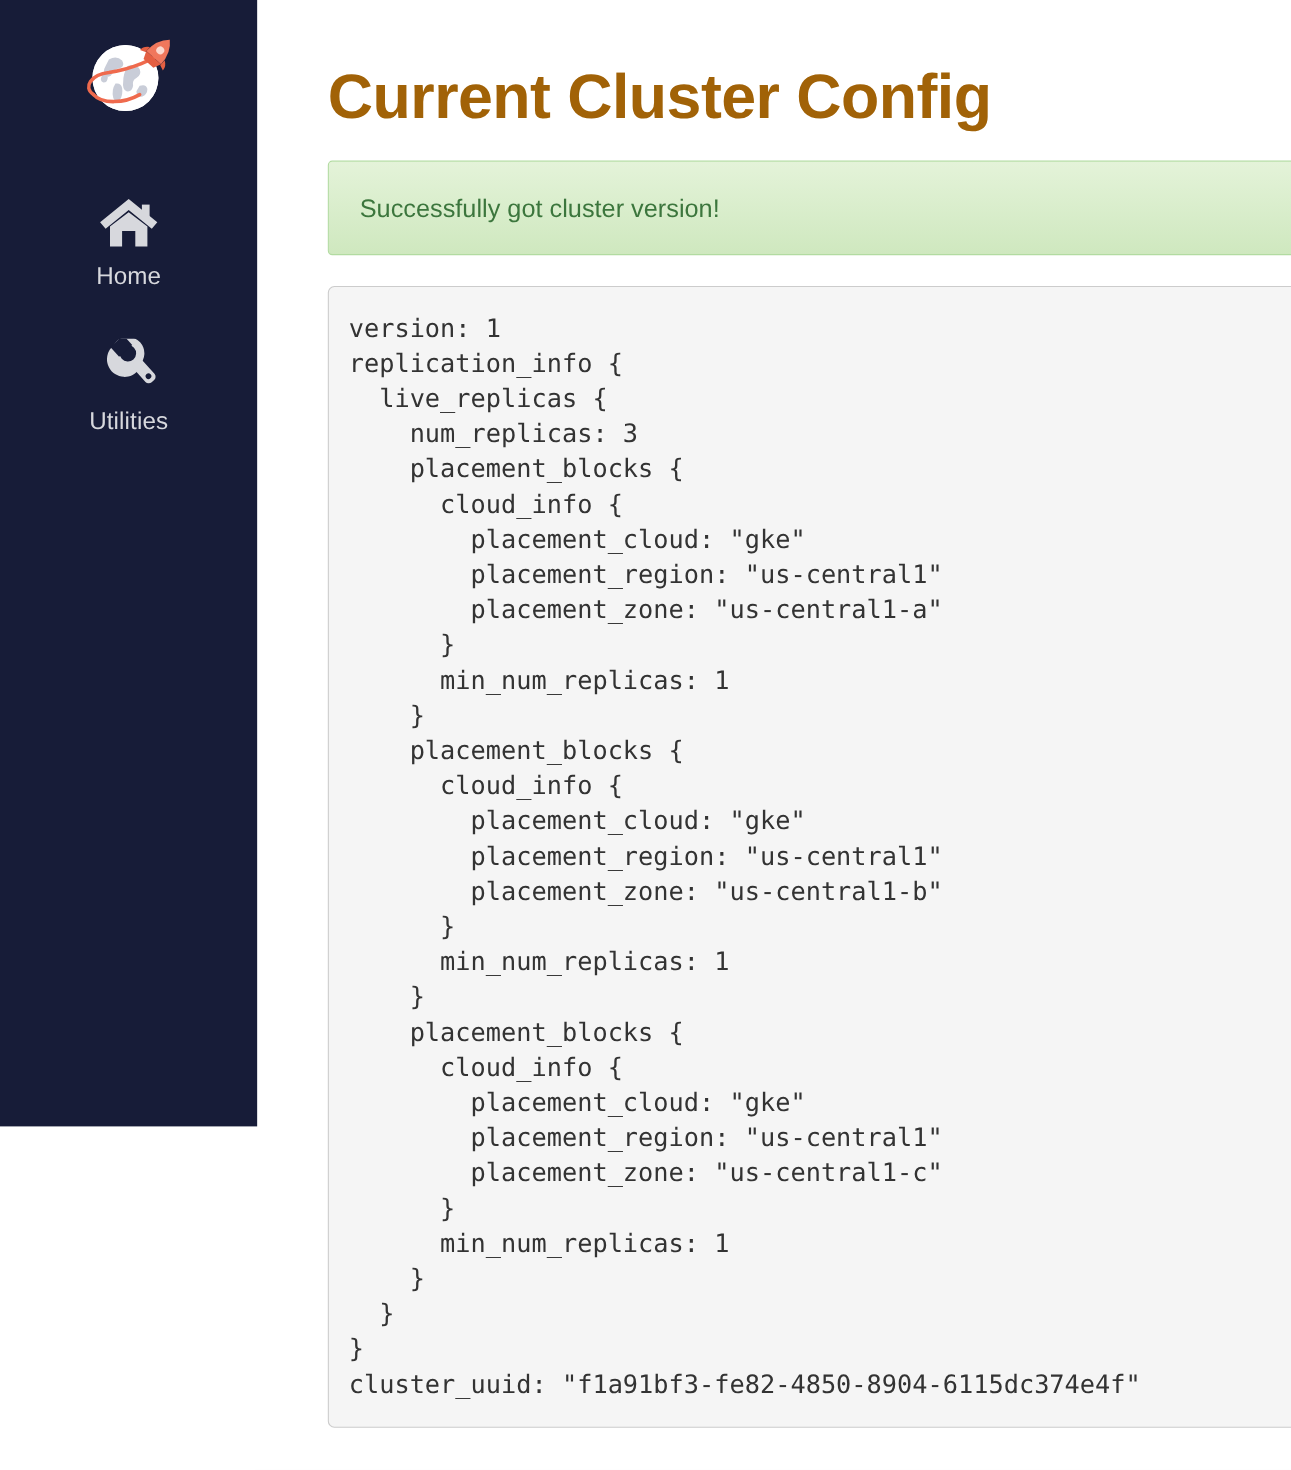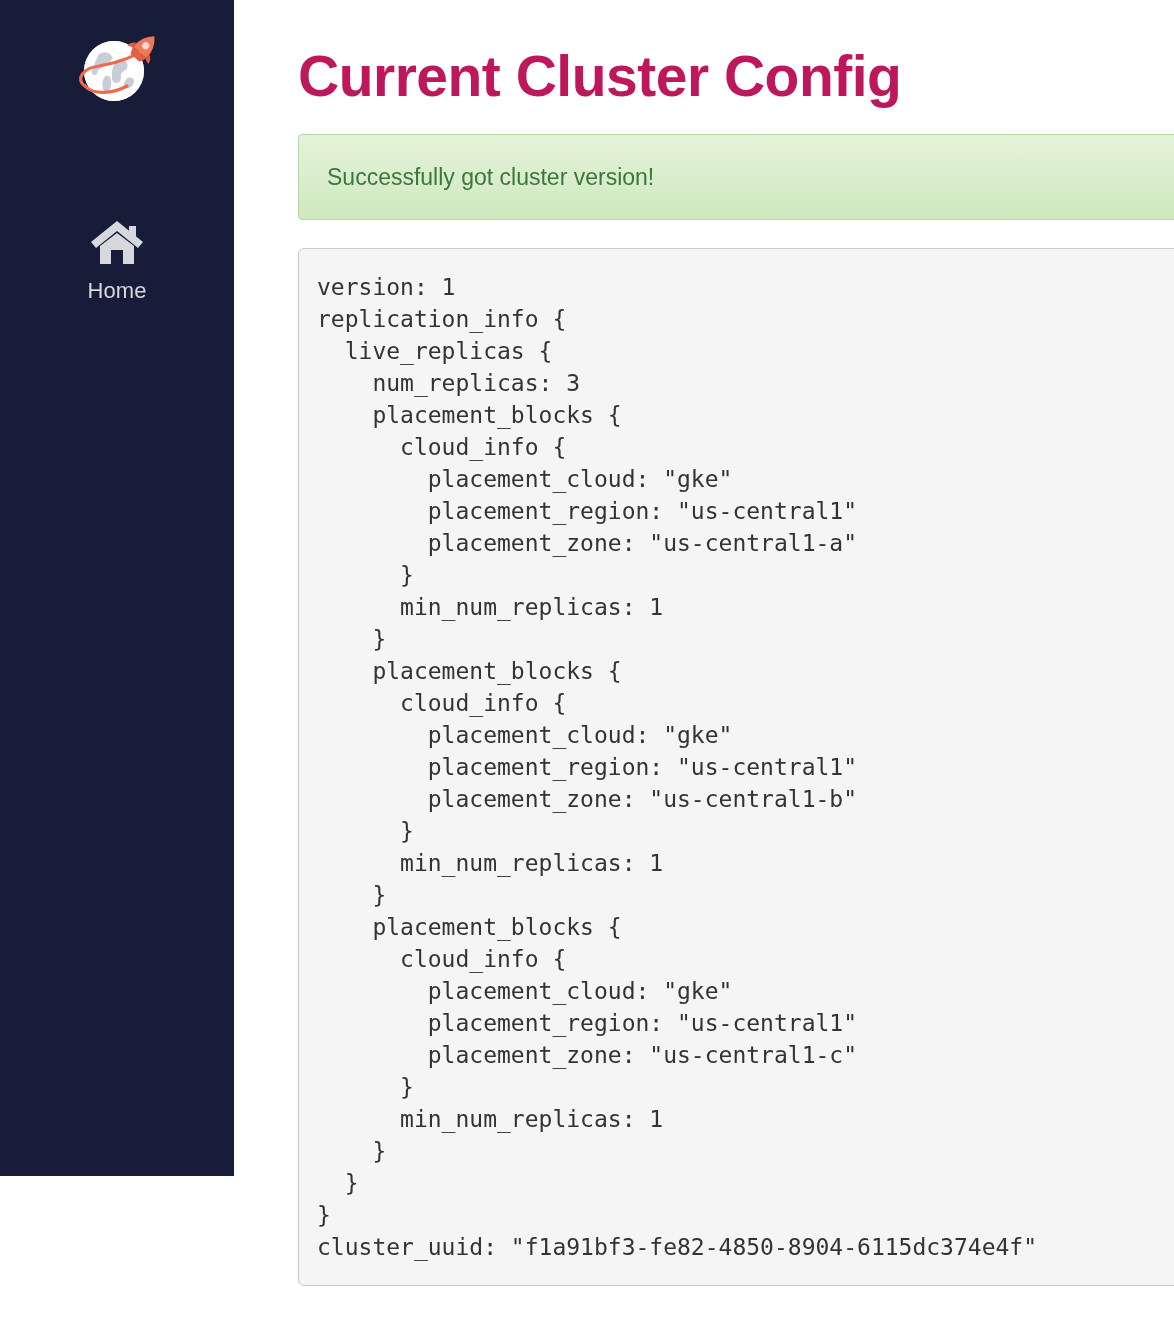--- a/index.html
+++ b/index.html
@@ -17,27 +17,26 @@
   .app {
     display: flex;
     width: 1174px;
     height: 1336px;
   }
 
   
   .sidebar {
     width: 234px;
     min-width: 234px;
-    height: 1176px;
+    height: 1024px;
     background: #171c38;
     display: flex;
     flex-direction: column;
     align-items: center;
     padding-top: 24px;
-    gap: 40px;
   }
 
   .brand-logo {
     width: 96px;
     height: 96px;
     display: block;
     margin-bottom: 56px;
   }
 
   .nav {
@@ -85,23 +84,23 @@
     position: relative;
     padding-left: 64px;
     padding-top: 44px;
     overflow: hidden;
   }
 
   .page-title {
     font-size: 57px;
     line-height: 64px;
     font-weight: bold;
-    color: #be185d;
+    color: #a16207;
     letter-spacing: -0.5px;
-    margin: 0 0 26px 0;
+    margin: 12px 0 26px 0;
     white-space: nowrap;
   }
 
   .alert-success {
     background: linear-gradient(to bottom, #e4f3d9 0%, #cfe8bf 100%);
     border: 1px solid #b2dba1;
     border-radius: 4px;
     color: #3c763d;
     font-size: 23px;
     line-height: 28px;
@@ -172,20 +171,35 @@
             <path d="M28 4 L54 25 L49 31 L28 14 L7 31 L2 25 Z" fill="#d7d8dd"></path>
             <path d="M11 29 L28 16 L45 29 L45 47 L34 47 L34 33 L22 33 L22 47 L11 47 Z" fill="#d7d8dd"></path>
             <rect x="40" y="9" width="7" height="11" fill="#d7d8dd"></rect>
           </svg>
         </span>
         <span class="nav-label">Home</span>
       </a>
 
 
 
+      <a class="nav-item" href="#">
+        <span class="nav-icon">
+          <svg viewBox="0 0 56 52" width="56" height="52" xmlns="http://www.w3.org/2000/svg">
+            <g transform="rotate(-42 28 26)">
+              <path d="M30 2 a16 16 0 1 0 14 24 a16 16 0 0 1 -14 -24 Z" fill="#d7d8dd"></path>
+              <circle cx="36" cy="16" r="15" fill="#d7d8dd"></circle>
+              <circle cx="36" cy="16" r="7.5" fill="#171c38"></circle>
+              <rect x="28" y="1" width="16" height="12" fill="#171c38"></rect>
+              <rect x="30.5" y="26" width="11" height="24" rx="4" fill="#d7d8dd"></rect>
+              <circle cx="36" cy="44" r="2.6" fill="#171c38"></circle>
+            </g>
+          </svg>
+        </span>
+        <span class="nav-label">Utilities</span>
+      </a>
 
     </div>
   </nav>
 
   <main class="main">
 
     <h1 class="page-title">Current Cluster Config</h1>
 
     <div class="alert-success">
       <span>Successfully got cluster version!</span>

